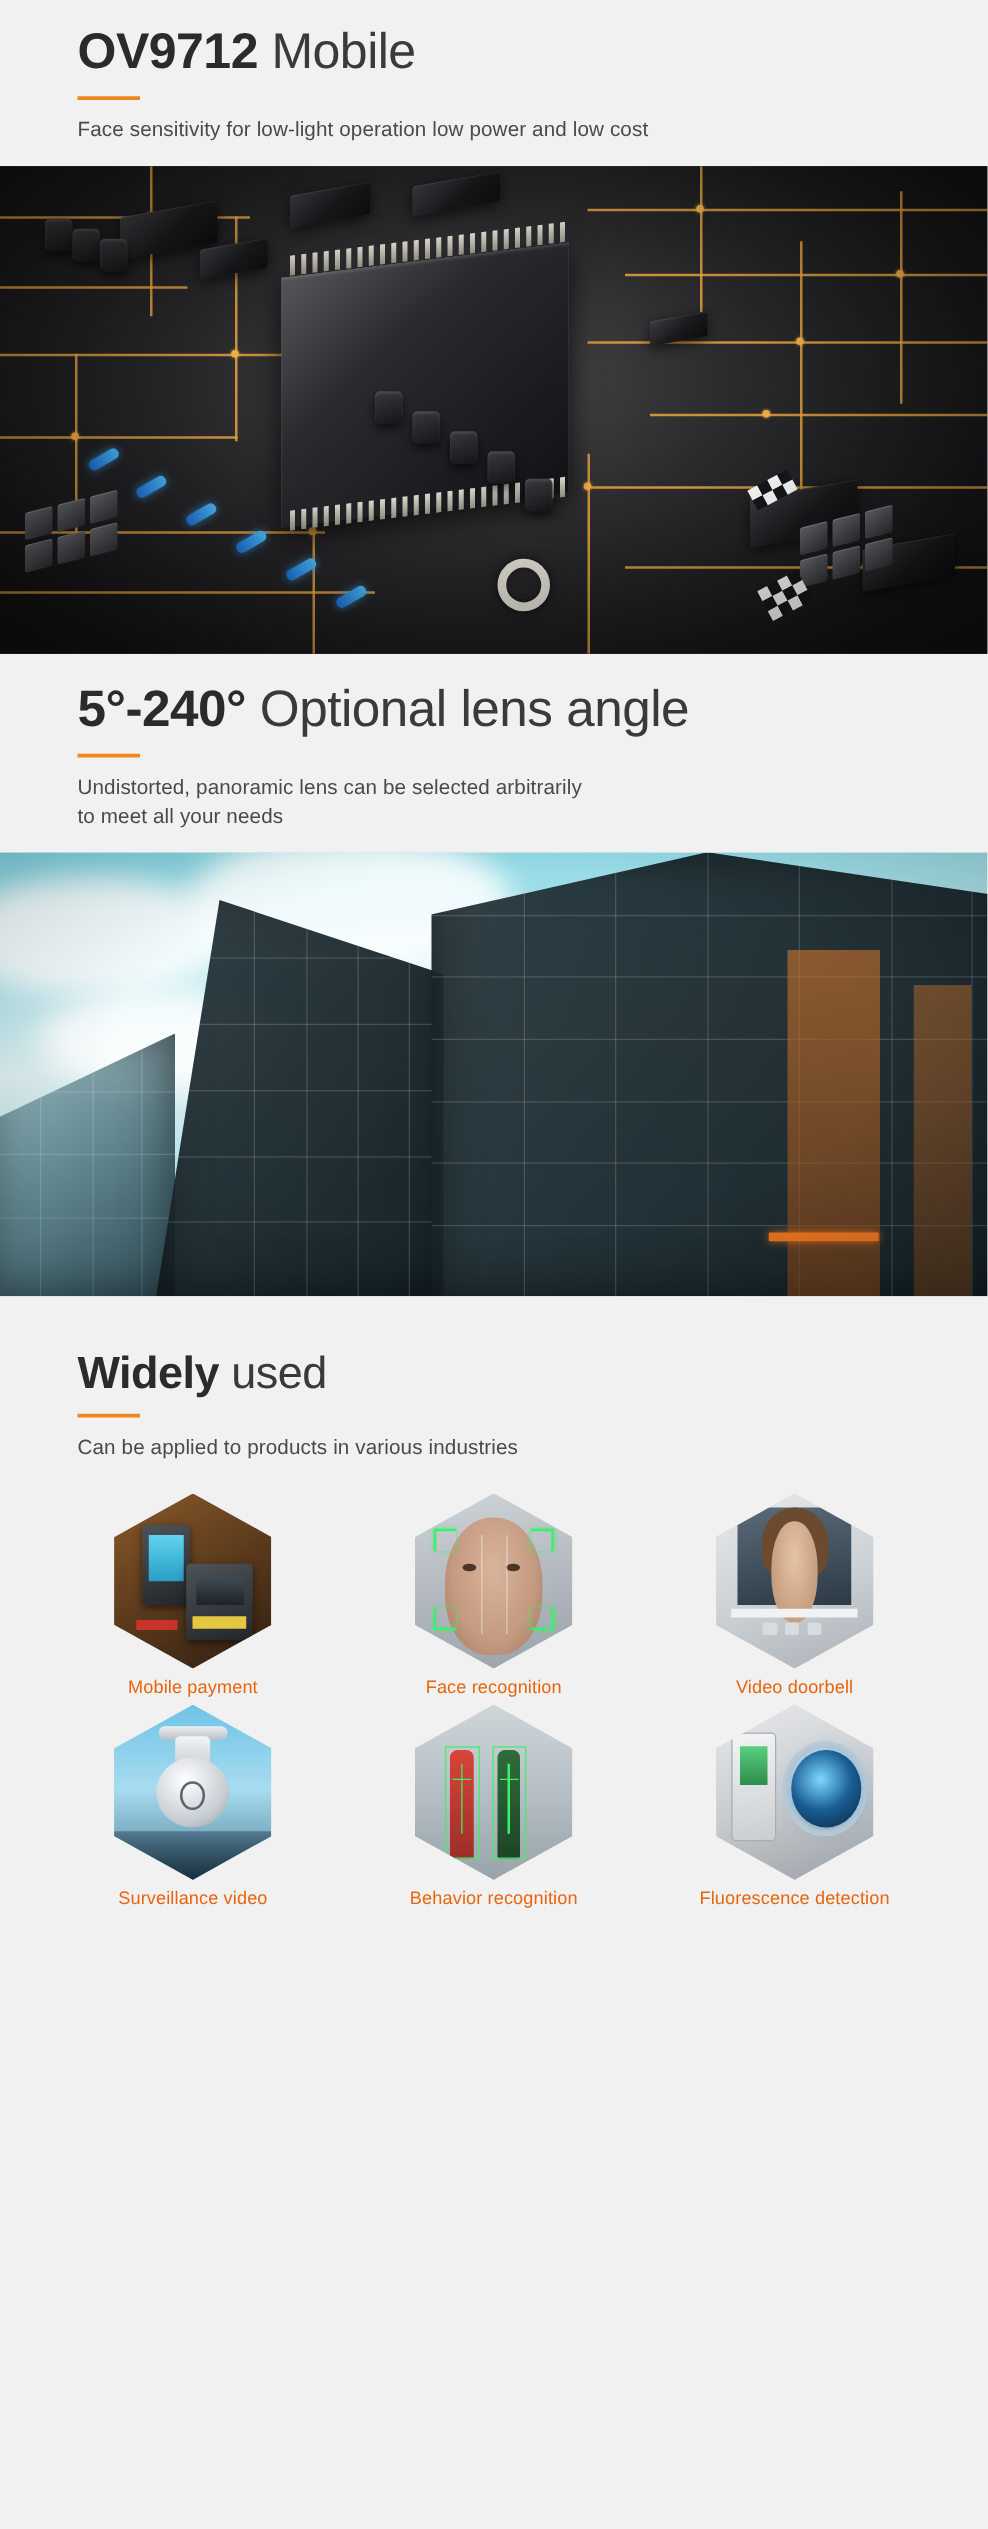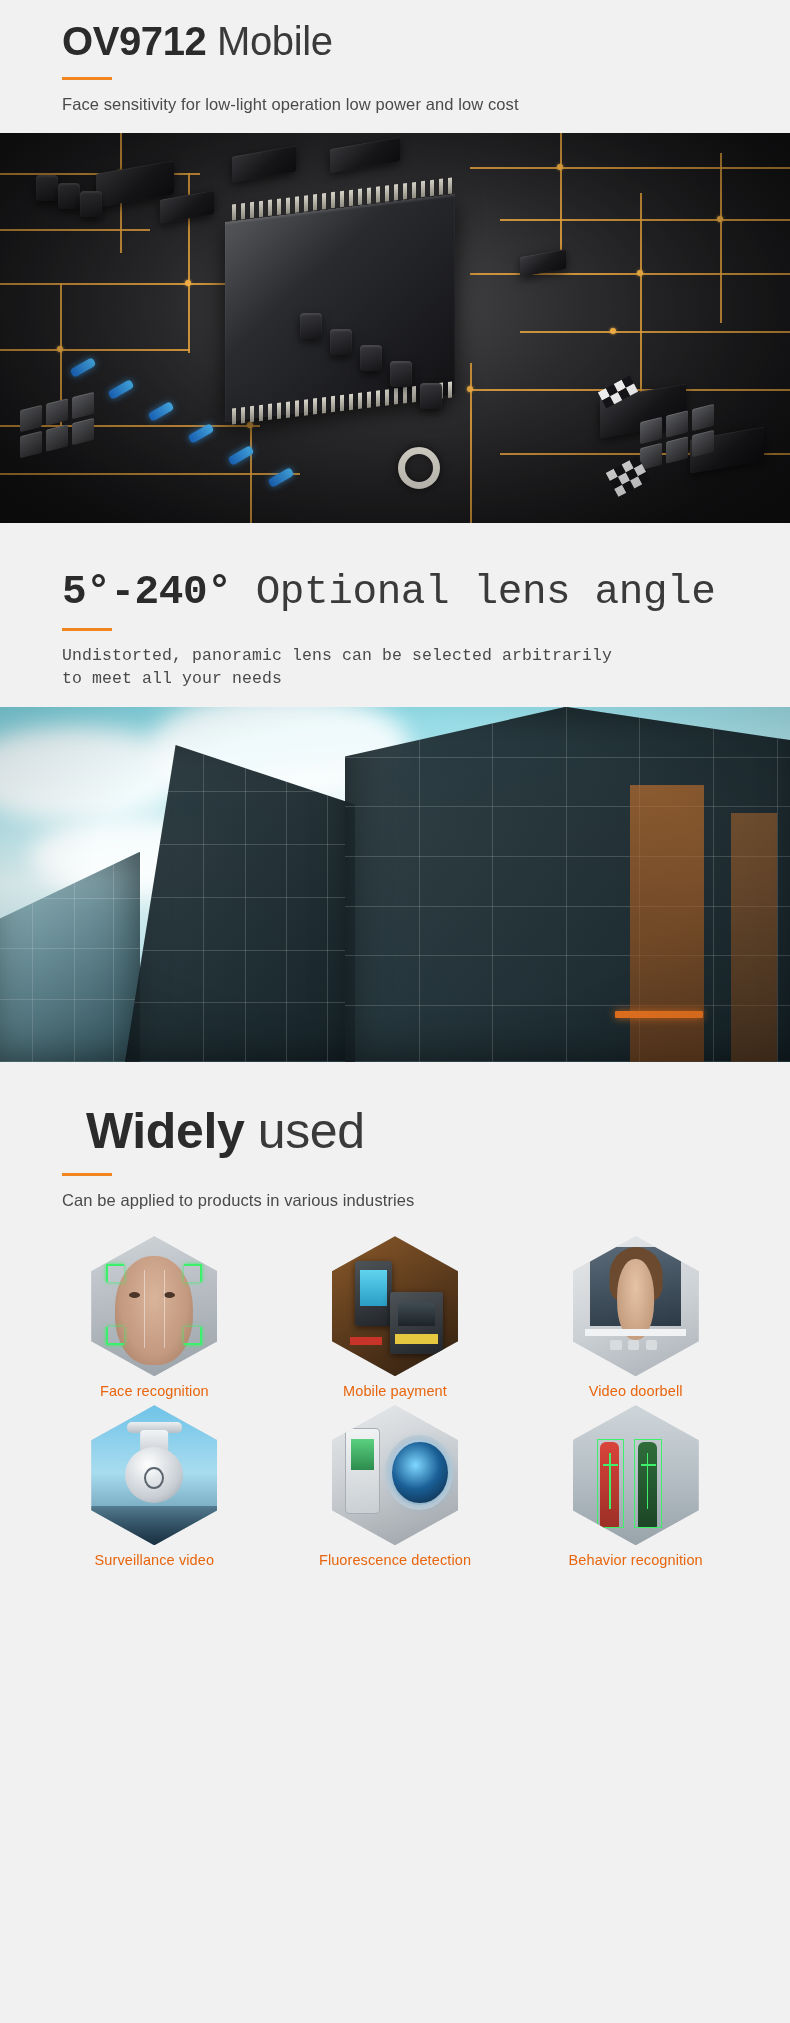--- a/index.html
+++ b/index.html
@@ -450,21 +450,21 @@
           <i style="background:#16161a"></i>
         <i style="background:#16161a"></i>
           <i style="background:#ffffff"></i>
           <i style="background:#16161a"></i>
           <i style="background:#ffffff"></i>
       </div>
       <div class="vign"></div>
     </div>
   </div>
 
-  <div class="section" style="padding-top:45px;font-family:Liberation Mono, monospace;">
+  <div class="section" style="padding-top:20px;">
     <div class="head-wrap">
       <div class="headline" style="font-size:41px;">
         <span class="hl-bold">5°-240°</span><span class="hl-light"> Optional lens angle</span>
       </div>
       <div class="rule"></div>
       <div class="subtitle">Undistorted, panoramic lens can be selected arbitrarily</div>
       <div class="subtitle">to meet all your needs</div>
     </div>
 
     <div class="banner glass" style="margin-top:16px;">
@@ -511,62 +511,62 @@
         <div class="amber" style="left:84%; top:30%; width:10%; height:70%; opacity:.5;"></div>
       </div>
 
       <div class="amberbar" style="left:615px; top:304px; width:88px;"></div>
       <div class="vign"></div>
     </div>
   </div>
 
   <div class="section" style="padding-top:40px;">
     <div class="head-wrap">
-      <div class="headline" style="font-size:50px;margin-left:24px;">
+      <div class="headline" style="font-size:36px;">
         <span class="hl-bold">Widely</span><span class="hl-light"> used</span>
       </div>
       <div class="rule"></div>
       <div class="subtitle">Can be applied to products in various industries</div>
     </div>
 
     <div class="hex-grid" style="margin-top:24px;">
+
+      <div class="hex-cell">
+        <div class="hex">
+          <div class="bgart art-pay">
+            <div class="dev" style="left:18%; top:18%; width:30%; height:46%;"></div>
+            <div class="scr" style="left:22%; top:24%; width:22%; height:26%;"></div>
+            <div class="dev" style="left:46%; top:40%; width:42%; height:44%;"></div>
+            <div class="scr" style="left:52%; top:48%; width:30%; height:16%; background:linear-gradient(#3f4a52,#1d2429);"></div>
+            <div class="lbl" style="left:50%; top:70%; width:34%; height:7%;"></div>
+            <div class="lbl" style="left:14%; top:72%; width:26%; height:6%; background:#c8342a;"></div>
+          </div>
+        </div>
+        <div class="hex-label">Mobile payment</div>
+      </div>
 
       <div class="hex-cell">
         <div class="hex">
           <div class="bgart art-face">
             <div class="skin"></div>
             <div class="eye" style="left:30%"></div>
               <div class="eye" style="left:58%"></div>
             <div class="mesh" style="left:42%; top:24%; height:56%;"></div>
             <div class="mesh" style="left:58%; top:24%; height:56%;"></div>
             <div class="brk" style="left:12%; top:20%; width:18px; height:18px; border-right:none; border-bottom:none;"></div>
             <div class="brk" style="right:12%; top:20%; width:18px; height:18px; border-left:none; border-bottom:none;"></div>
             <div class="brk" style="left:12%; bottom:22%; width:18px; height:18px; border-right:none; border-top:none;"></div>
             <div class="brk" style="right:12%; bottom:22%; width:18px; height:18px; border-left:none; border-top:none;"></div>
           </div>
         </div>
         <div class="hex-label">Face recognition</div>
       </div>
 
       <div class="hex-cell">
         <div class="hex">
-          <div class="bgart art-pay">
-            <div class="dev" style="left:18%; top:18%; width:30%; height:46%;"></div>
-            <div class="scr" style="left:22%; top:24%; width:22%; height:26%;"></div>
-            <div class="dev" style="left:46%; top:40%; width:42%; height:44%;"></div>
-            <div class="scr" style="left:52%; top:48%; width:30%; height:16%; background:linear-gradient(#3f4a52,#1d2429);"></div>
-            <div class="lbl" style="left:50%; top:70%; width:34%; height:7%;"></div>
-            <div class="lbl" style="left:14%; top:72%; width:26%; height:6%; background:#c8342a;"></div>
-          </div>
-        </div>
-        <div class="hex-label">Mobile payment</div>
-      </div>
-
-      <div class="hex-cell">
-        <div class="hex">
           <div class="bgart art-door">
             <div class="panel"></div>
             <div class="hairp"></div>
             <div class="pface"></div>
             <div class="bar" style="left:10%; top:66%; width:80%; height:5%;"></div>
             <div class="cnbtn" style="left:30%; top:74%; width:9%; height:7%;"></div>
             <div class="cnbtn" style="left:44%; top:74%; width:9%; height:7%;"></div>
             <div class="cnbtn" style="left:58%; top:74%; width:9%; height:7%;"></div>
           </div>
         </div>
@@ -579,47 +579,47 @@
             <div class="city"></div>
             <div class="arm"></div>
             <div class="neck"></div>
             <div class="dome"></div>
             <div class="lensr" style="left:42%; top:44%; width:16%; height:16%;"></div>
           </div>
         </div>
         <div class="hex-label">Surveillance video</div>
       </div>
 
-
-      <div class="hex-cell">
-        <div class="hex">
-          <div class="bgart art-fluo">
-            <div class="dev2"></div>
-            <div class="scr2"></div>
-            <div class="ringo"></div>
-            <div class="ring"></div>
-          </div>
-        </div>
-        <div class="hex-label">Fluorescence detection</div>
-      </div>
 
       <div class="hex-cell">
         <div class="hex">
           <div class="bgart art-beh">
             <div class="person p1"></div>
             <div class="person p2"></div>
             <div class="box" style="left:19%; top:24%; width:22%; height:64%;"></div>
             <div class="box" style="left:49%; top:24%; width:22%; height:64%;"></div>
             <div class="skel" style="left:29%; top:34%; width:1.5px; height:40%;"></div>
             <div class="skel" style="left:59%; top:34%; width:1.5px; height:40%;"></div>
             <div class="skel" style="left:24%; top:42%; width:12%; height:1.5px;"></div>
             <div class="skel" style="left:54%; top:42%; width:12%; height:1.5px;"></div>
           </div>
         </div>
         <div class="hex-label">Behavior recognition</div>
       </div>
 
+      <div class="hex-cell">
+        <div class="hex">
+          <div class="bgart art-fluo">
+            <div class="dev2"></div>
+            <div class="scr2"></div>
+            <div class="ringo"></div>
+            <div class="ring"></div>
+          </div>
+        </div>
+        <div class="hex-label">Fluorescence detection</div>
+      </div>
+
 
 
     </div>
   </div>
 
 </div>
 
 </body></html>

